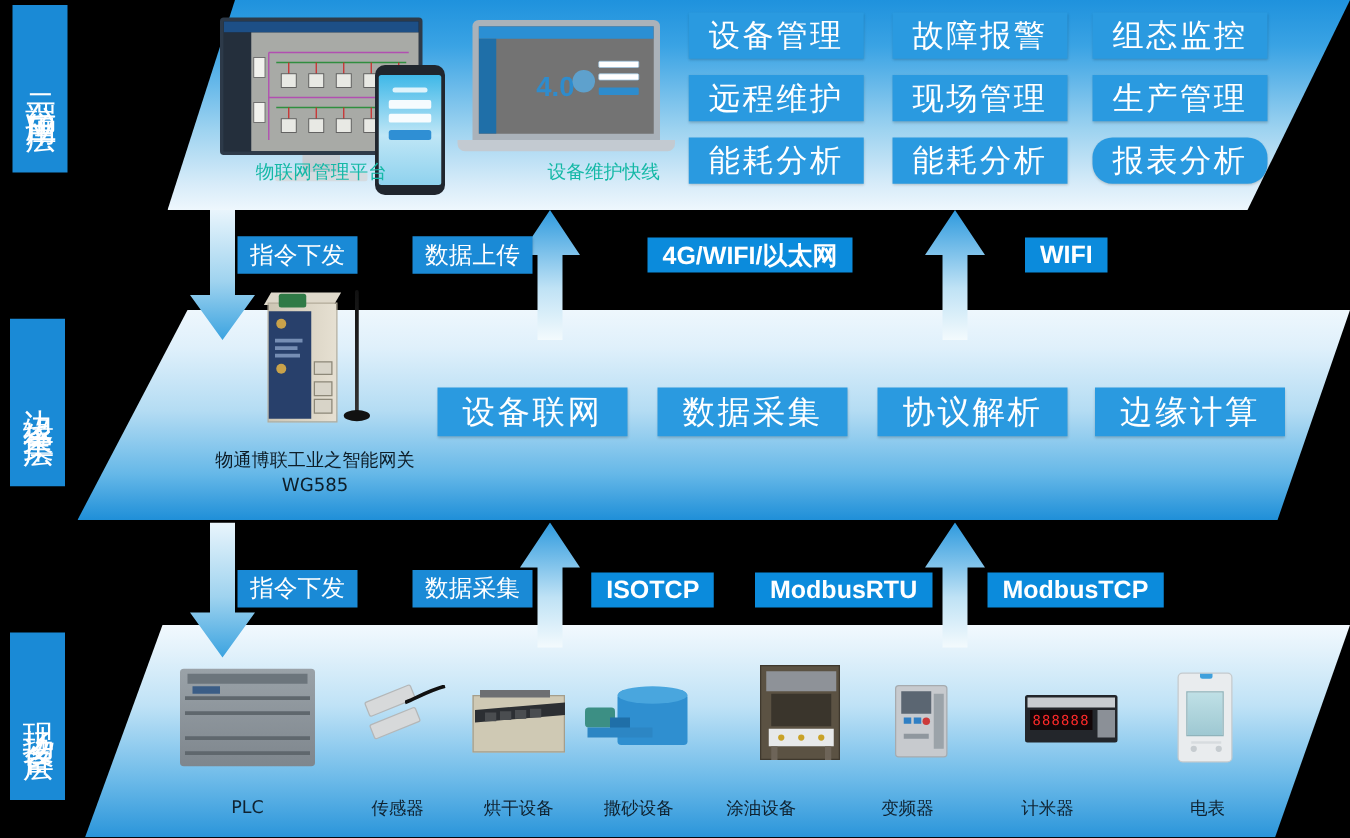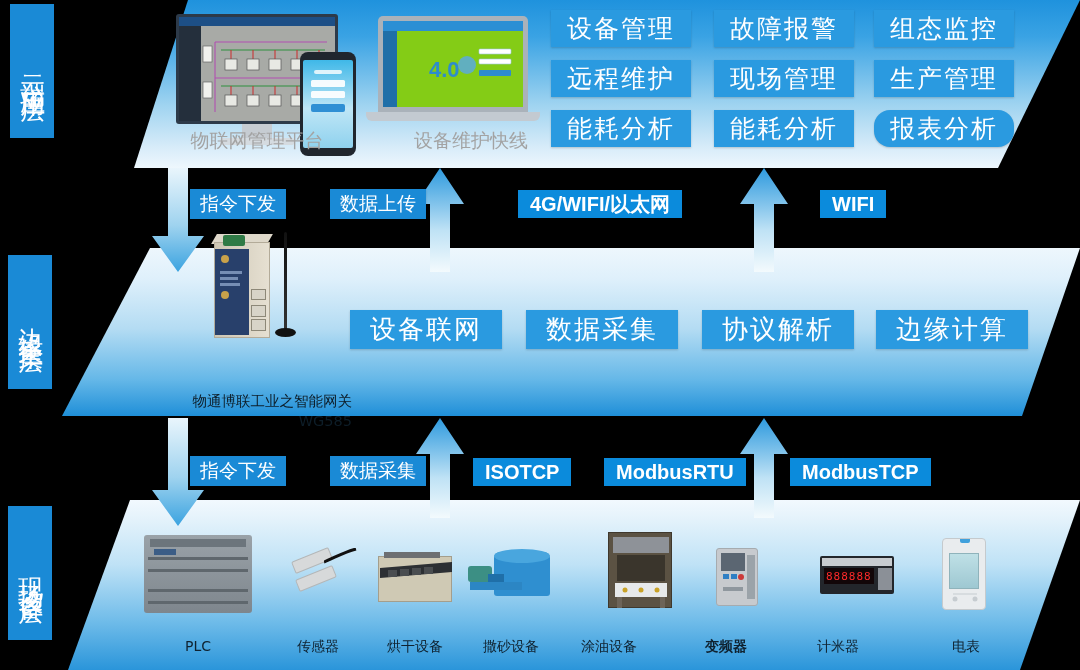--- a/index.html
+++ b/index.html
@@ -45,21 +45,21 @@
   .chip-proto{height:28px;font-size:20px;font-weight:bold;padding:0 12px;background:#0b8bdc;}
   .chip-proto-cn{height:30px;font-size:19px;padding:0 10px;background:#1a8ad6;
                  font-family:"DejaVu Sans",sans-serif;}
 
   
   .arrow{position:absolute;}
 
   
   .cap{position:absolute;color:#13202a;font-family:"DejaVu Sans",sans-serif;
        text-align:center;white-space:nowrap;}
-  .cap-cloud{font-size:19px;color:#a3a3a3;}
+  .cap-cloud{font-size:15px;color:#14b8a6;}
   .cap-gw{font-size:14.5px;color:#0d1d28;line-height:1.35;}
   .cap-dev{font-size:14px;color:#0f2230;}
 
   
   .dev{position:absolute;}
 
   
   .mon-screen{position:absolute;left:0;top:0;width:162px;height:110px;background:#1b2633;
               border:3px solid #2d3a49;border-radius:3px;box-sizing:border-box;overflow:hidden;}
   .mon-top{position:absolute;left:0;top:0;right:0;height:9px;background:#1d4f86;}
@@ -69,21 +69,21 @@
   .mon-base{position:absolute;left:44px;top:124px;width:74px;height:7px;background:#d5dbe0;border-radius:2px;}
 
   
   .ph-body{position:absolute;width:56px;height:104px;background:#20262e;border-radius:8px;}
   .ph-scr{position:absolute;left:3px;top:8px;width:50px;height:88px;
           background:linear-gradient(180deg,#3fb8e8,#bfe6f6 55%,#8fd2ee);border-radius:2px;}
 
   
   .lp-lid{position:absolute;left:0;top:0;width:150px;height:96px;background:#aab2ba;
           border-radius:5px 5px 0 0;box-sizing:border-box;padding:5px;}
-  .lp-scr{width:100%;height:100%;background:#84cc16;box-sizing:border-box;overflow:hidden;position:relative;}
+  .lp-scr{width:100%;height:100%;background:#737373;box-sizing:border-box;overflow:hidden;position:relative;}
   .lp-bar{position:absolute;left:0;top:0;right:0;height:10px;background:#2b8fd4;}
   .lp-side{position:absolute;left:0;top:10px;width:14px;bottom:0;background:#1f6fa8;}
   .lp-base{position:absolute;left:-12px;top:96px;width:174px;height:9px;background:#c3cad1;border-radius:0 0 6px 6px;}
 
   
   .gw-body{position:absolute;left:18px;top:14px;width:56px;height:96px;
            background:linear-gradient(90deg,#cdc6b4,#e6e0d2);border:1px solid #b3ab99;box-sizing:border-box;}
   .gw-face{position:absolute;left:0;top:6px;width:34px;height:86px;background:#28406b;}
   .gw-top{position:absolute;left:18px;top:6px;width:56px;height:10px;background:#ded8ca;
           transform:skewX(-30deg);}
@@ -269,21 +269,21 @@
       </div>
       <div class="gw-grn" style="top:-8px;left:8px;"></div>
       <div class="gw-port" style="left:36px;top:46px;width:15px;height:11px;"></div>
       <div class="gw-port" style="left:36px;top:62px;width:15px;height:12px;"></div>
       <div class="gw-port" style="left:36px;top:76px;width:15px;height:12px;"></div>
     </div>
     <div class="gw-ant"></div>
     <div class="gw-antb"></div>
   </div>
 
-  <div class="cap cap-gw" style="left:152px;top:392px;width:200px;text-align:right;">
+  <div class="cap cap-gw" style="left:152px;top:360px;width:200px;">
     <div>物通博联工业之智能网关</div>
     <div>WG585</div>
   </div>
 
   <div class="chip chip-cn chip-edge" style="left:350px;top:310px;">设备联网</div>
   <div class="chip chip-cn chip-edge" style="left:526px;top:310px;">数据采集</div>
   <div class="chip chip-cn chip-edge" style="left:876px;top:310px;">边缘计算</div>
   <div class="chip chip-cn chip-edge" style="left:702px;top:310px;">协议解析</div>
 
   <svg class="arrow" style="left:148px;top:418px;" width="60" height="110">
@@ -396,17 +396,17 @@
         </g>
       <rect x="10" y="54" width="24" height="2" fill="#d7dcdf"></rect>
     </svg>
   </div>
 
   <div class="cap cap-dev" style="left:158px;top:638px;width:80px;">PLC</div>
   <div class="cap cap-dev" style="left:278px;top:638px;width:80px;">传感器</div>
   <div class="cap cap-dev" style="left:372px;top:638px;width:86px;">烘干设备</div>
   <div class="cap cap-dev" style="left:468px;top:638px;width:86px;">撒砂设备</div>
   <div class="cap cap-dev" style="left:566px;top:638px;width:86px;">涂油设备</div>
-  <div class="cap cap-dev" style="left:686px;top:638px;width:80px;font-weight:bold;">变频器</div>
+  <div class="cap cap-dev" style="left:686px;top:638px;width:80px;">变频器</div>
   <div class="cap cap-dev" style="left:798px;top:638px;width:80px;">计米器</div>
   <div class="cap cap-dev" style="left:926px;top:638px;width:80px;">电表</div>
 
 </div>
 
 </body></html>

